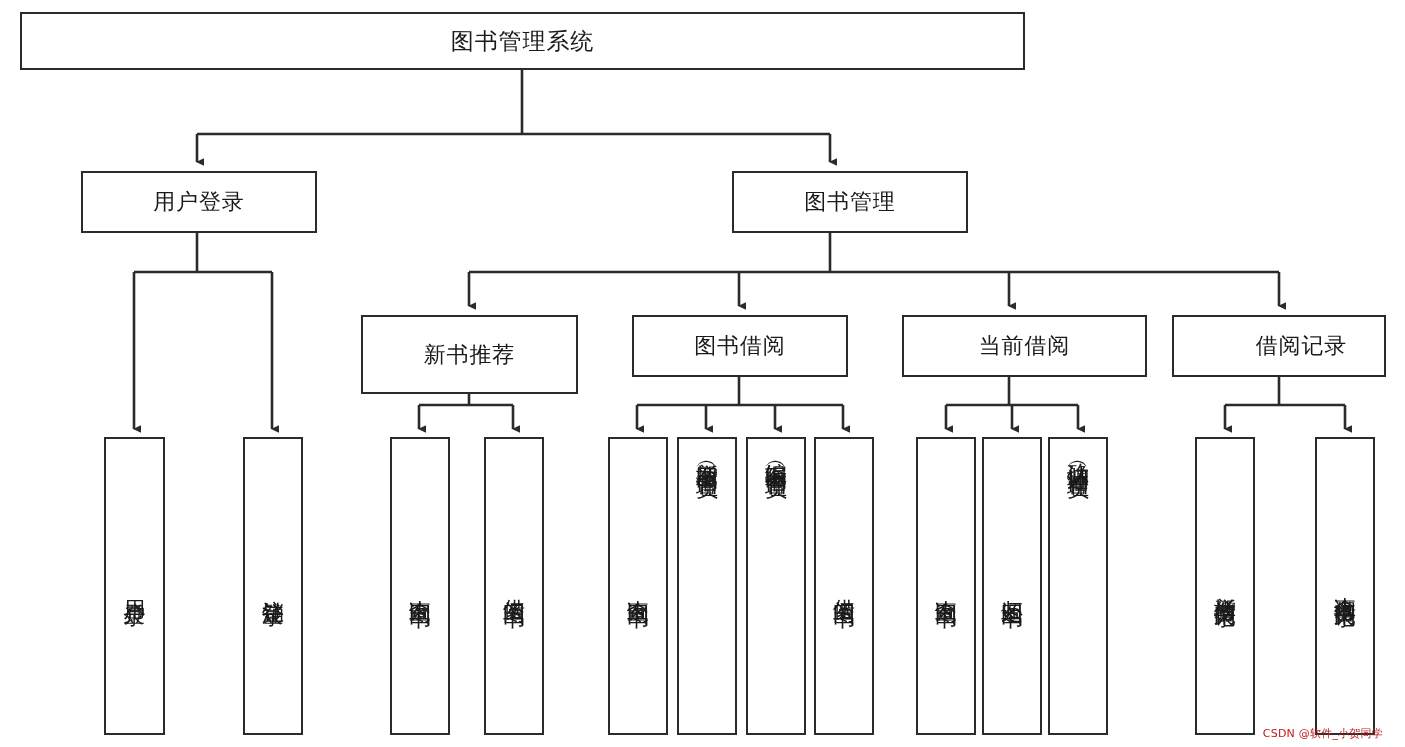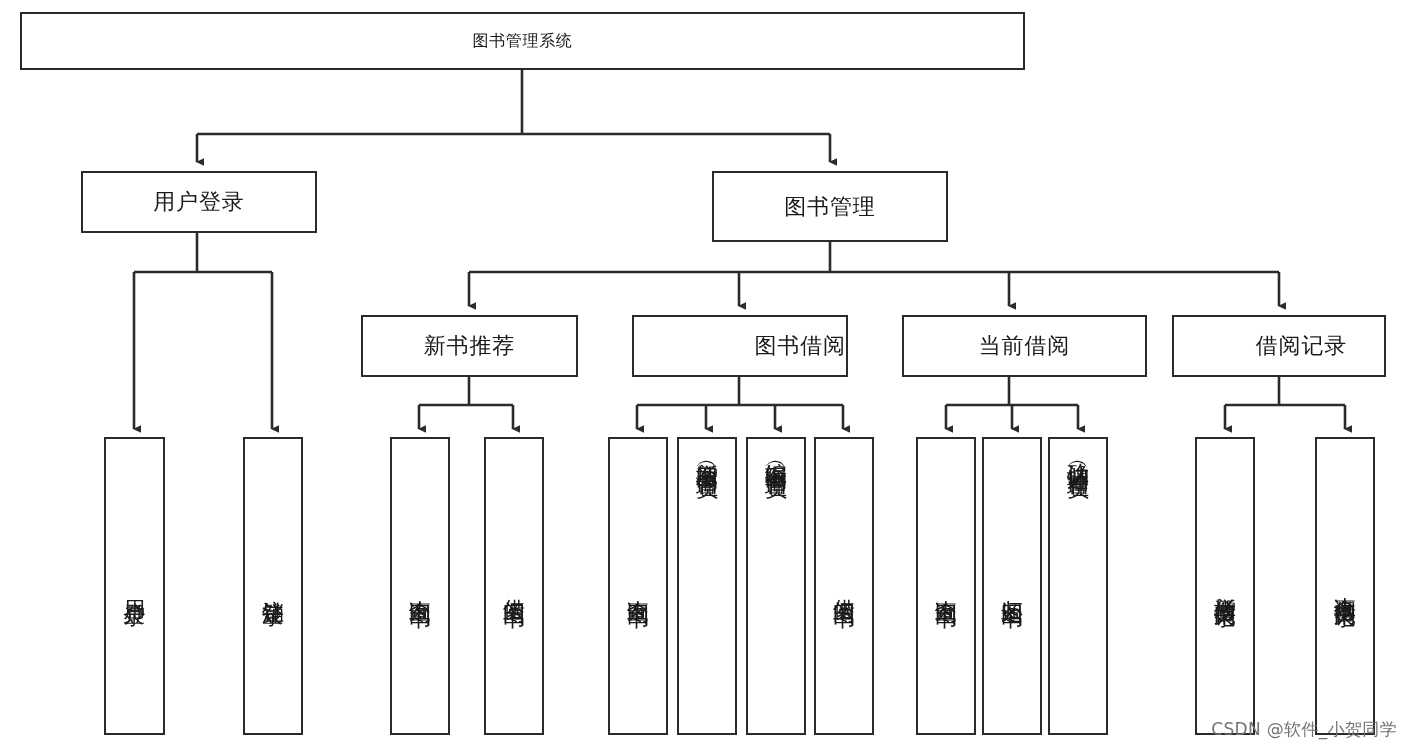--- a/index.html
+++ b/index.html
@@ -42,21 +42,21 @@
     text-align: center;
     white-space: nowrap;
     line-height: 1.08;
     letter-spacing: 0.04em;
   }
   
   .node.horiz .node-label {
     font-size: 22px;
   }
   .node.root .node-label {
-    font-size: 16px;
+    font-size: 23px;
   }
   
   .node.vert {
     align-items: flex-start;
     justify-content: center;
     padding-top: 6px;
   }
   .node.vert .node-label {
     font-size: 22px;
     writing-mode: vertical-rl;
@@ -64,24 +64,24 @@
     letter-spacing: 0.10em;
     white-space: nowrap;
     line-height: 1;
   }
   .node.vert.centered {
     align-items: center;
     padding-top: 0;
   }
   #watermark {
     position: absolute;
-    right: 8px;
+    right: 22px;
     bottom: 6px;
-    font-size: 17px;
-    color: #737373;
+    font-size: 11px;
+    color: #b91c1c;
     letter-spacing: 0.02em;
     z-index: 5;
     white-space: nowrap;
   }
 </style>
 </head>
 <body>
 
 <div id="diagram-root">
 
@@ -137,29 +137,29 @@
   </svg>
 
   <div class="node horiz root" style="left:20px; top:12px; width:1005px; height:58px;">
     <span class="node-label">图书管理系统</span>
   </div>
 
   <div class="node horiz" style="left:81px; top:171px; width:236px; height:62px;">
     <span class="node-label">用户登录</span>
   </div>
 
-  <div class="node horiz" style="left:712px; top:171px; width:236px; height:71px;">
+  <div class="node horiz" style="left:732px; top:171px; width:236px; height:62px;">
     <span class="node-label">图书管理</span>
   </div>
 
-  <div class="node horiz" style="left:361px; top:315px; width:217px; height:62px;">
+  <div class="node horiz" style="left:361px; top:315px; width:217px; height:79px;">
     <span class="node-label">新书推荐</span>
   </div>
 
-  <div class="node horiz" style="left:632px; top:315px; width:216px; height:62px;justify-content:flex-end;">
+  <div class="node horiz" style="left:632px; top:315px; width:216px; height:62px;">
     <span class="node-label">图书借阅</span>
   </div>
 
   <div class="node horiz" style="left:902px; top:315px; width:245px; height:62px;">
     <span class="node-label">当前借阅</span>
   </div>
 
   <div class="node horiz" style="left:1172px; top:315px; width:214px; height:62px;padding-left:45px;">
     <span class="node-label">借阅记录</span>
   </div>

